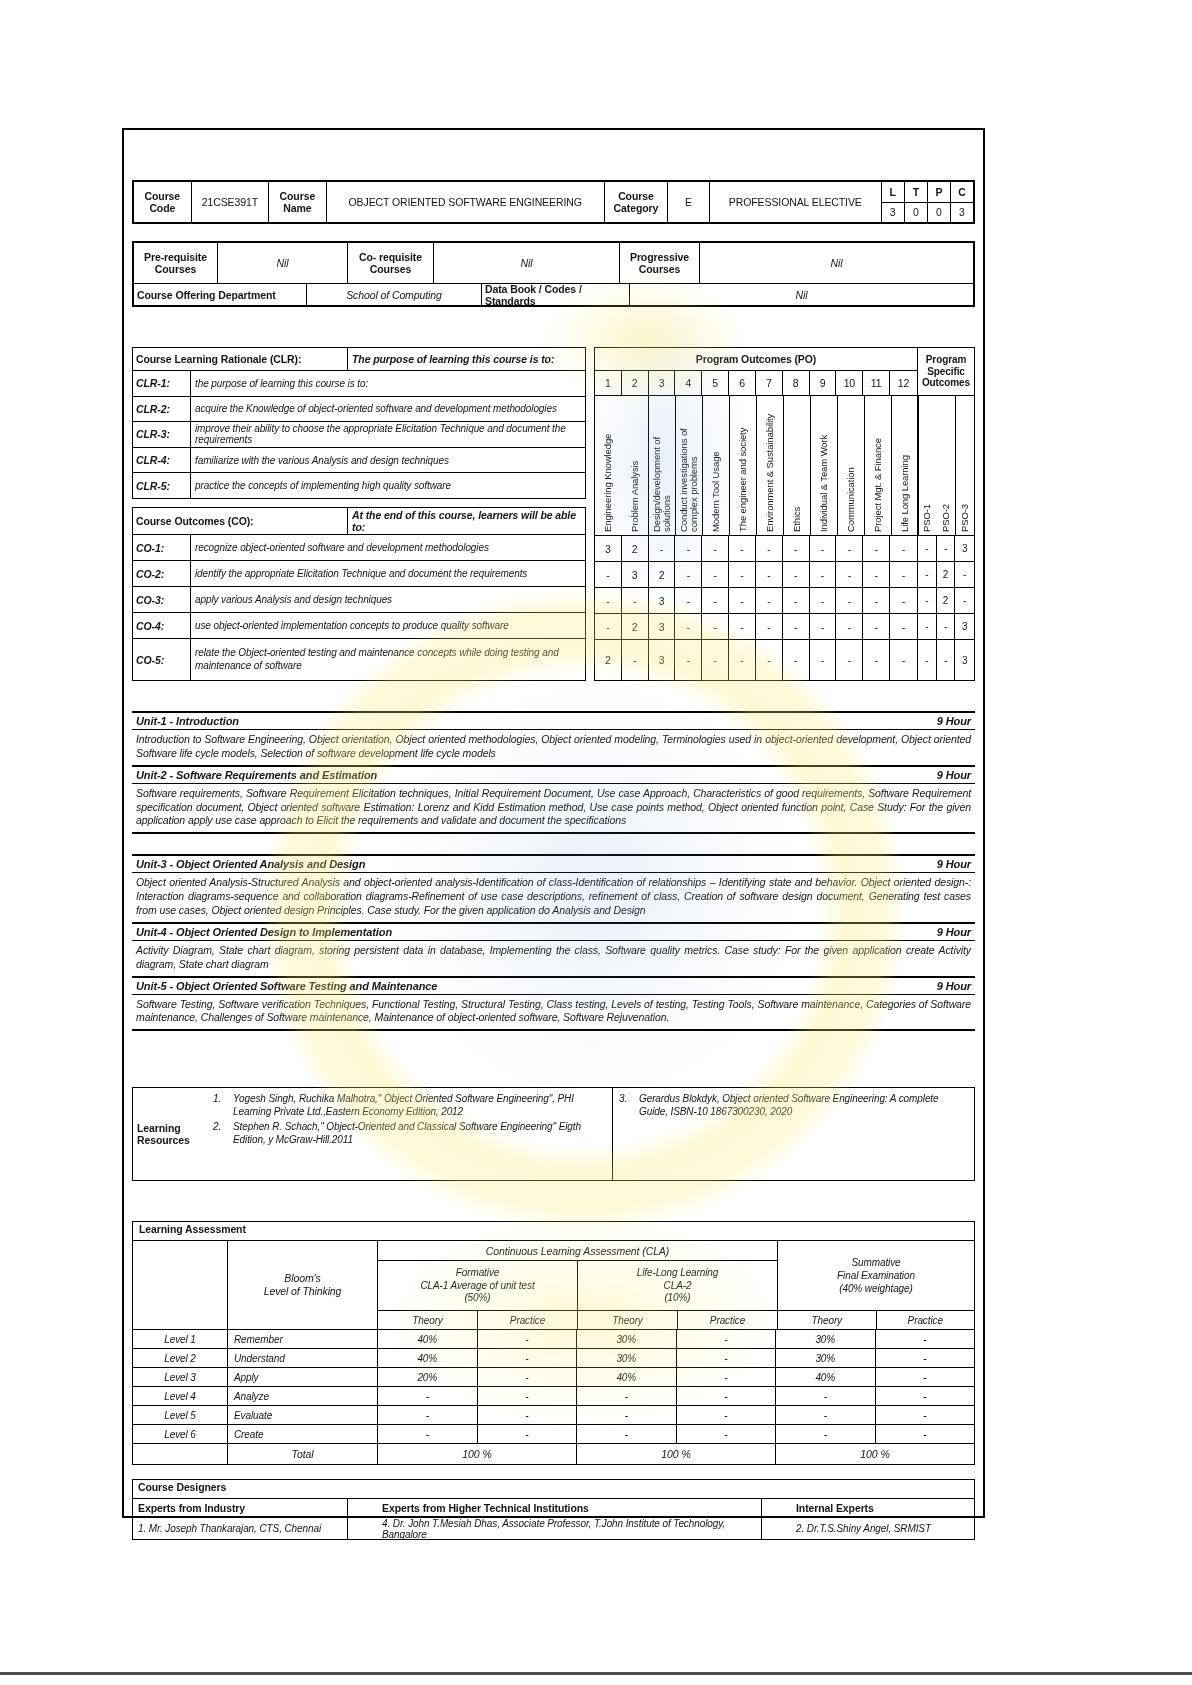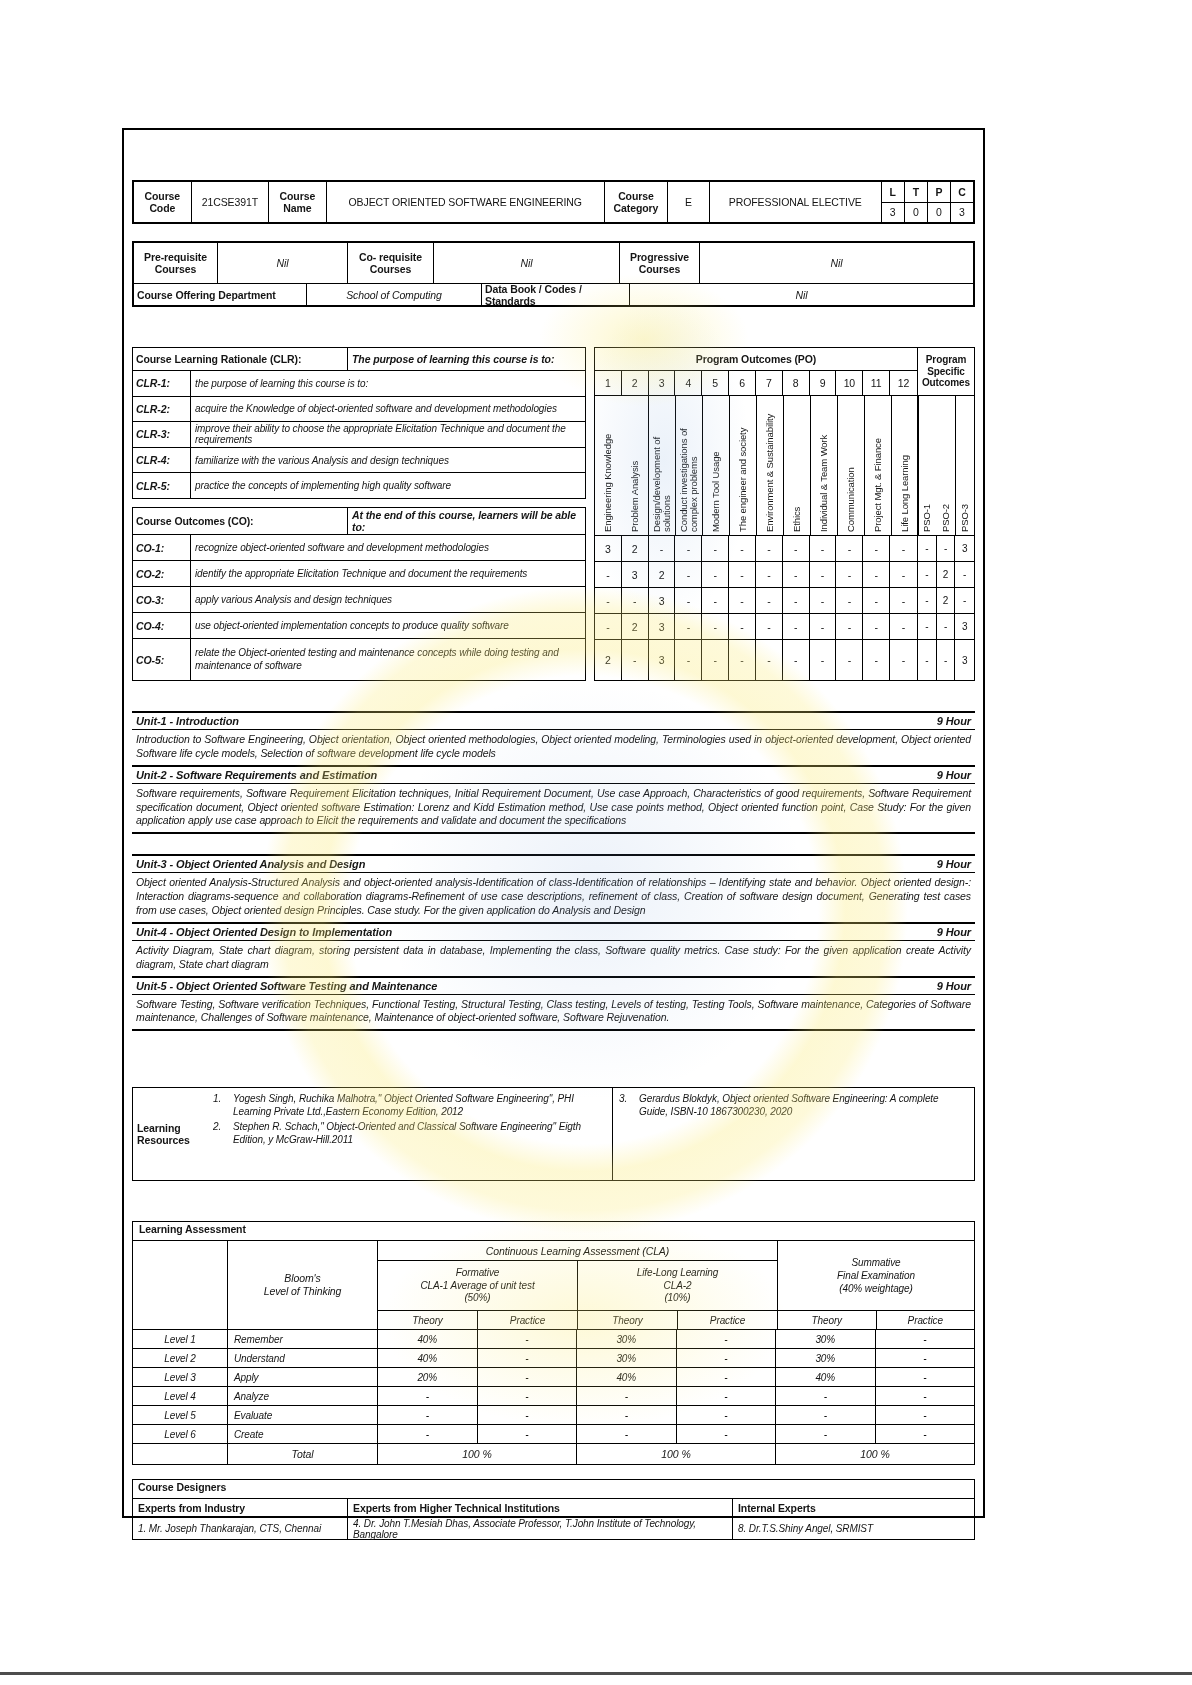--- a/index.html
+++ b/index.html
@@ -126,21 +126,21 @@
   .as-vals { flex:1; display:flex; }
   .a-v { flex:1; border-right:1px solid #000; display:flex; align-items:center; justify-content:center; font-size:10px; font-style:italic; }
   .a-v:last-child { border-right:none; }
   .as-total { display:flex; height:21px; border-top:1px solid #000; }
   .a-t { flex:1; border-right:1px solid #000; display:flex; align-items:center; justify-content:center; font-size:10.5px; font-style:italic; }
   .a-t:last-child { border-right:none; }
 
   
   .designers { margin-top:14px; border:1.5px solid #000; }
   .dz-title { height:19px; border-bottom:1.5px solid #000; padding:1px 5px; }
-  .dz-row { display:flex; border-bottom:1px solid #000; }
+  .dz-row { display:flex; border-bottom:1px solid #000;gap:29px; }
   .dz-row:last-child { border-bottom:none; }
   .dz-h { height:19px; }
   .dz-v { height:21px; }
   .dz-c1 { width:215px; border-right:1.5px solid #000; padding:1px 5px; }
   .dz-c2 { width:385px; border-right:1.5px solid #000; padding:1px 5px; }
   .dz-c3 { flex:1; padding:1px 5px; }
 
   .bottomline { position:absolute; left:0; top:1672px; width:1192px; height:3px; background:#4d4d4d; }
 </style>
 </head>
@@ -555,21 +555,21 @@
     <div class="designers">
       <div class="dz-title b fs105">Course Designers</div>
       <div class="dz-row dz-h">
         <div class="dz-c1 cl b fs105">Experts from Industry</div>
         <div class="dz-c2 cl b fs105">Experts from Higher Technical Institutions</div>
         <div class="dz-c3 cl b fs105">Internal Experts</div>
       </div>
       <div class="dz-row dz-v">
         <div class="dz-c1 cl i fs10">1.   Mr. Joseph Thankarajan, CTS, Chennai</div>
         <div class="dz-c2 cl i fs10">4.   Dr. John T.Mesiah Dhas, Associate Professor, T.John Institute of Technology,  Bangalore</div>
-        <div class="dz-c3 cl i fs10">8.   Dr.T.S.Shiny Angel,  SRMIST</div>
+        <div class="dz-c3 cl i fs10">2.   Dr.T.S.Shiny Angel,  SRMIST</div>
       </div>
     </div>
 
   </div>
   <div class="wm"></div>
 </div>
 
 <div class="bottomline"></div>
 
 </body></html>

